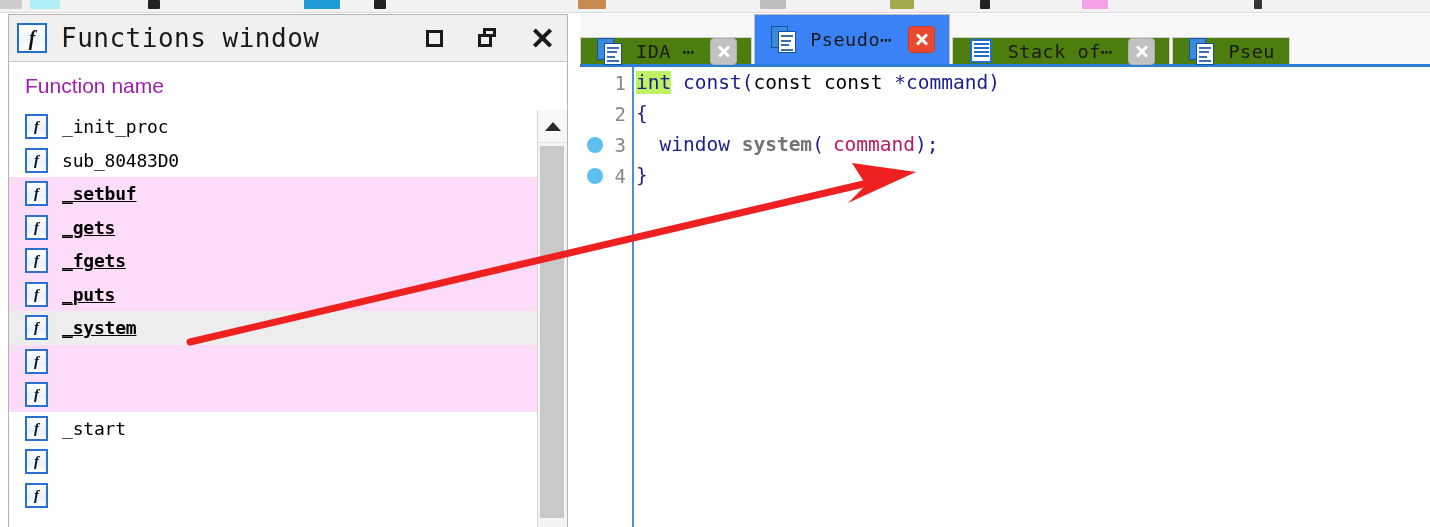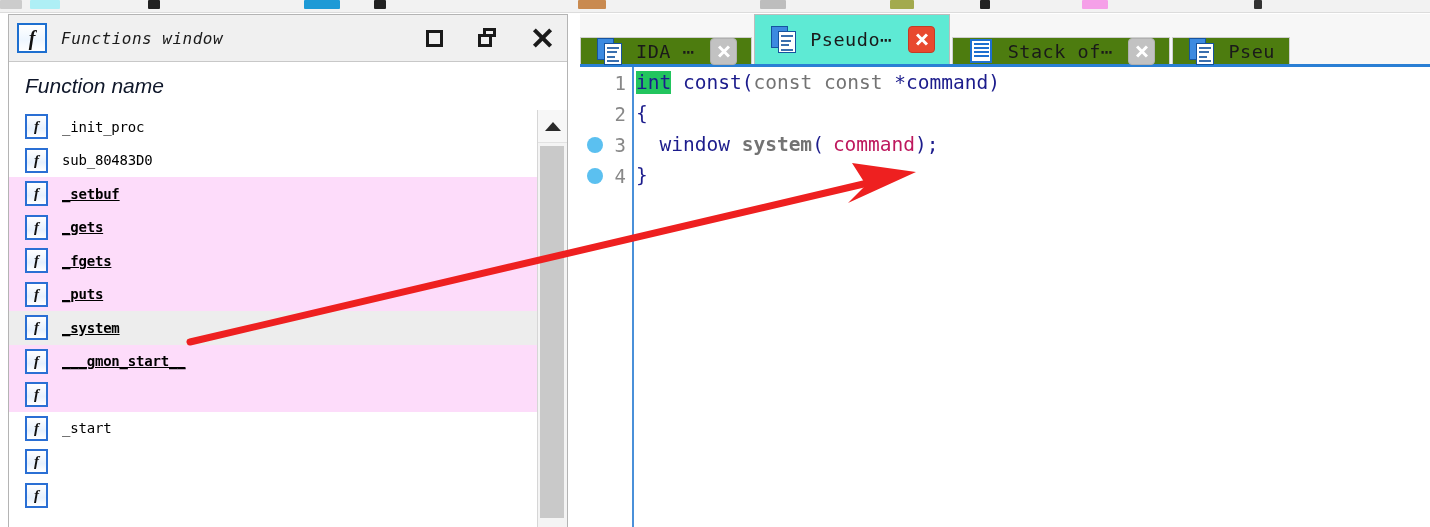--- a/index.html
+++ b/index.html
@@ -61,25 +61,24 @@
     font-family: "Liberation Serif", serif;
     font-style: italic;
     font-weight: bold;
     font-size: 20px;
     color: #111;
     line-height: 1;
   }
   .fn-title {
     margin-left: 14px;
     font-family: "DejaVu Sans Mono", monospace;
-    font-size: 16px;
+    font-size: 26px;
     color: #1a1a1a;
     letter-spacing: 0.5px;
     white-space: nowrap;
-    font-style: italic;
   }
   .win-btns {
     position: absolute;
     right: 12px; top: 0; bottom: 0;
     display: flex; align-items: center; gap: 28px;
   }
   .win-btn {
     width: 26px; height: 26px;
     display: flex; align-items: center; justify-content: center;
     cursor: default;
@@ -121,24 +120,23 @@
     height: 466px;
     background: #ffffff;
     overflow: hidden;
   }
   .fn-header {
     height: 48px;
     display: flex; align-items: center;
     padding-left: 16px;
     font-family: "Liberation Sans", sans-serif;
     font-size: 21px;
-    color: #0f172a;
-    background: #ffffff;
-    box-sizing: border-box;
-    font-style: italic;
+    color: #a21caf;
+    background: #ffffff;
+    box-sizing: border-box;
   }
   .fn-list {
     position: absolute;
     left: 0; top: 48px; right: 30px; bottom: 0;
     overflow: hidden;
   }
   .fn-row {
     display: flex;
     align-items: center;
     height: 33.5px;
@@ -160,21 +158,21 @@
   .row-ico span {
     font-family: "Liberation Serif", serif;
     font-style: italic;
     font-weight: bold;
     font-size: 15px;
     color: #111;
     line-height: 1;
   }
   .row-label {
     font-family: "DejaVu Sans Mono", monospace;
-    font-size: 14px;
+    font-size: 18px;
     color: #000000;
     letter-spacing: -0.2px;
   }
   .fn-row.pink .row-label,
   .fn-row.sel  .row-label { font-weight: bold; text-decoration: underline; }
 
   
   .fn-scroll {
     position: absolute;
     right: 0; top: 48px; bottom: 0;
@@ -227,21 +225,21 @@
     background: #4d7c0f;
     border: 1px solid #cfcfcf;
     border-bottom: none;
     box-sizing: border-box;
     margin-right: 2px;
     white-space: nowrap;
     cursor: default;
   }
   .tab.active {
     height: 50px;
-    background: #5eead4;
+    background: #3b82f6;
     border-color: #bdbdbd;
     z-index: 2;
     text-align: center;
   }
   .tab-ico {
     position: relative;
     width: 26px; height: 27px;
     flex: 0 0 26px;
     margin-right: 13px;
   }
@@ -336,23 +334,23 @@
     font-size: 19px;
     box-sizing: border-box;
   }
   .gutter-sep {
     position: absolute;
     left: 52px; top: 0; bottom: 0;
     width: 2px;
     background: #4a90d9;
   }
   .code-text { padding-left: 8px; }
-  .kw-hl { background: #22c55e; color: #1c1c8c; }
+  .kw-hl { background: #bef264; color: #1c1c8c; }
   .c-plain { color: #1c1c8c; }
-  .c-type  { color: #737373; }
+  .c-type  { color: #000000; }
   .c-fn    { color: #737373; font-weight: bold; }
   .c-var   { color: #be185d; margin-left: 9px; }
   .c-punct { color: #1c1c8c; }
 
   
   .arrow-svg {
     position: absolute;
     left: 0; top: 0;
     width: 1430px; height: 527px;
     pointer-events: none;
@@ -440,21 +438,20 @@
         <div class="fn-row sel">
           <div class="row-ico">
             <span>f</span>
           </div>
           <div class="row-label">_system</div>
         </div>
         <div class="fn-row pink">
           <div class="row-ico">
             <span>f</span>
           </div>
-          <div class="row-label">___gmon_start__</div>
         </div>
         <div class="fn-row pink">
           <div class="row-ico">
             <span>f</span>
           </div>
         </div>
         <div class="fn-row">
           <div class="row-ico">
             <span>f</span>
           </div>

